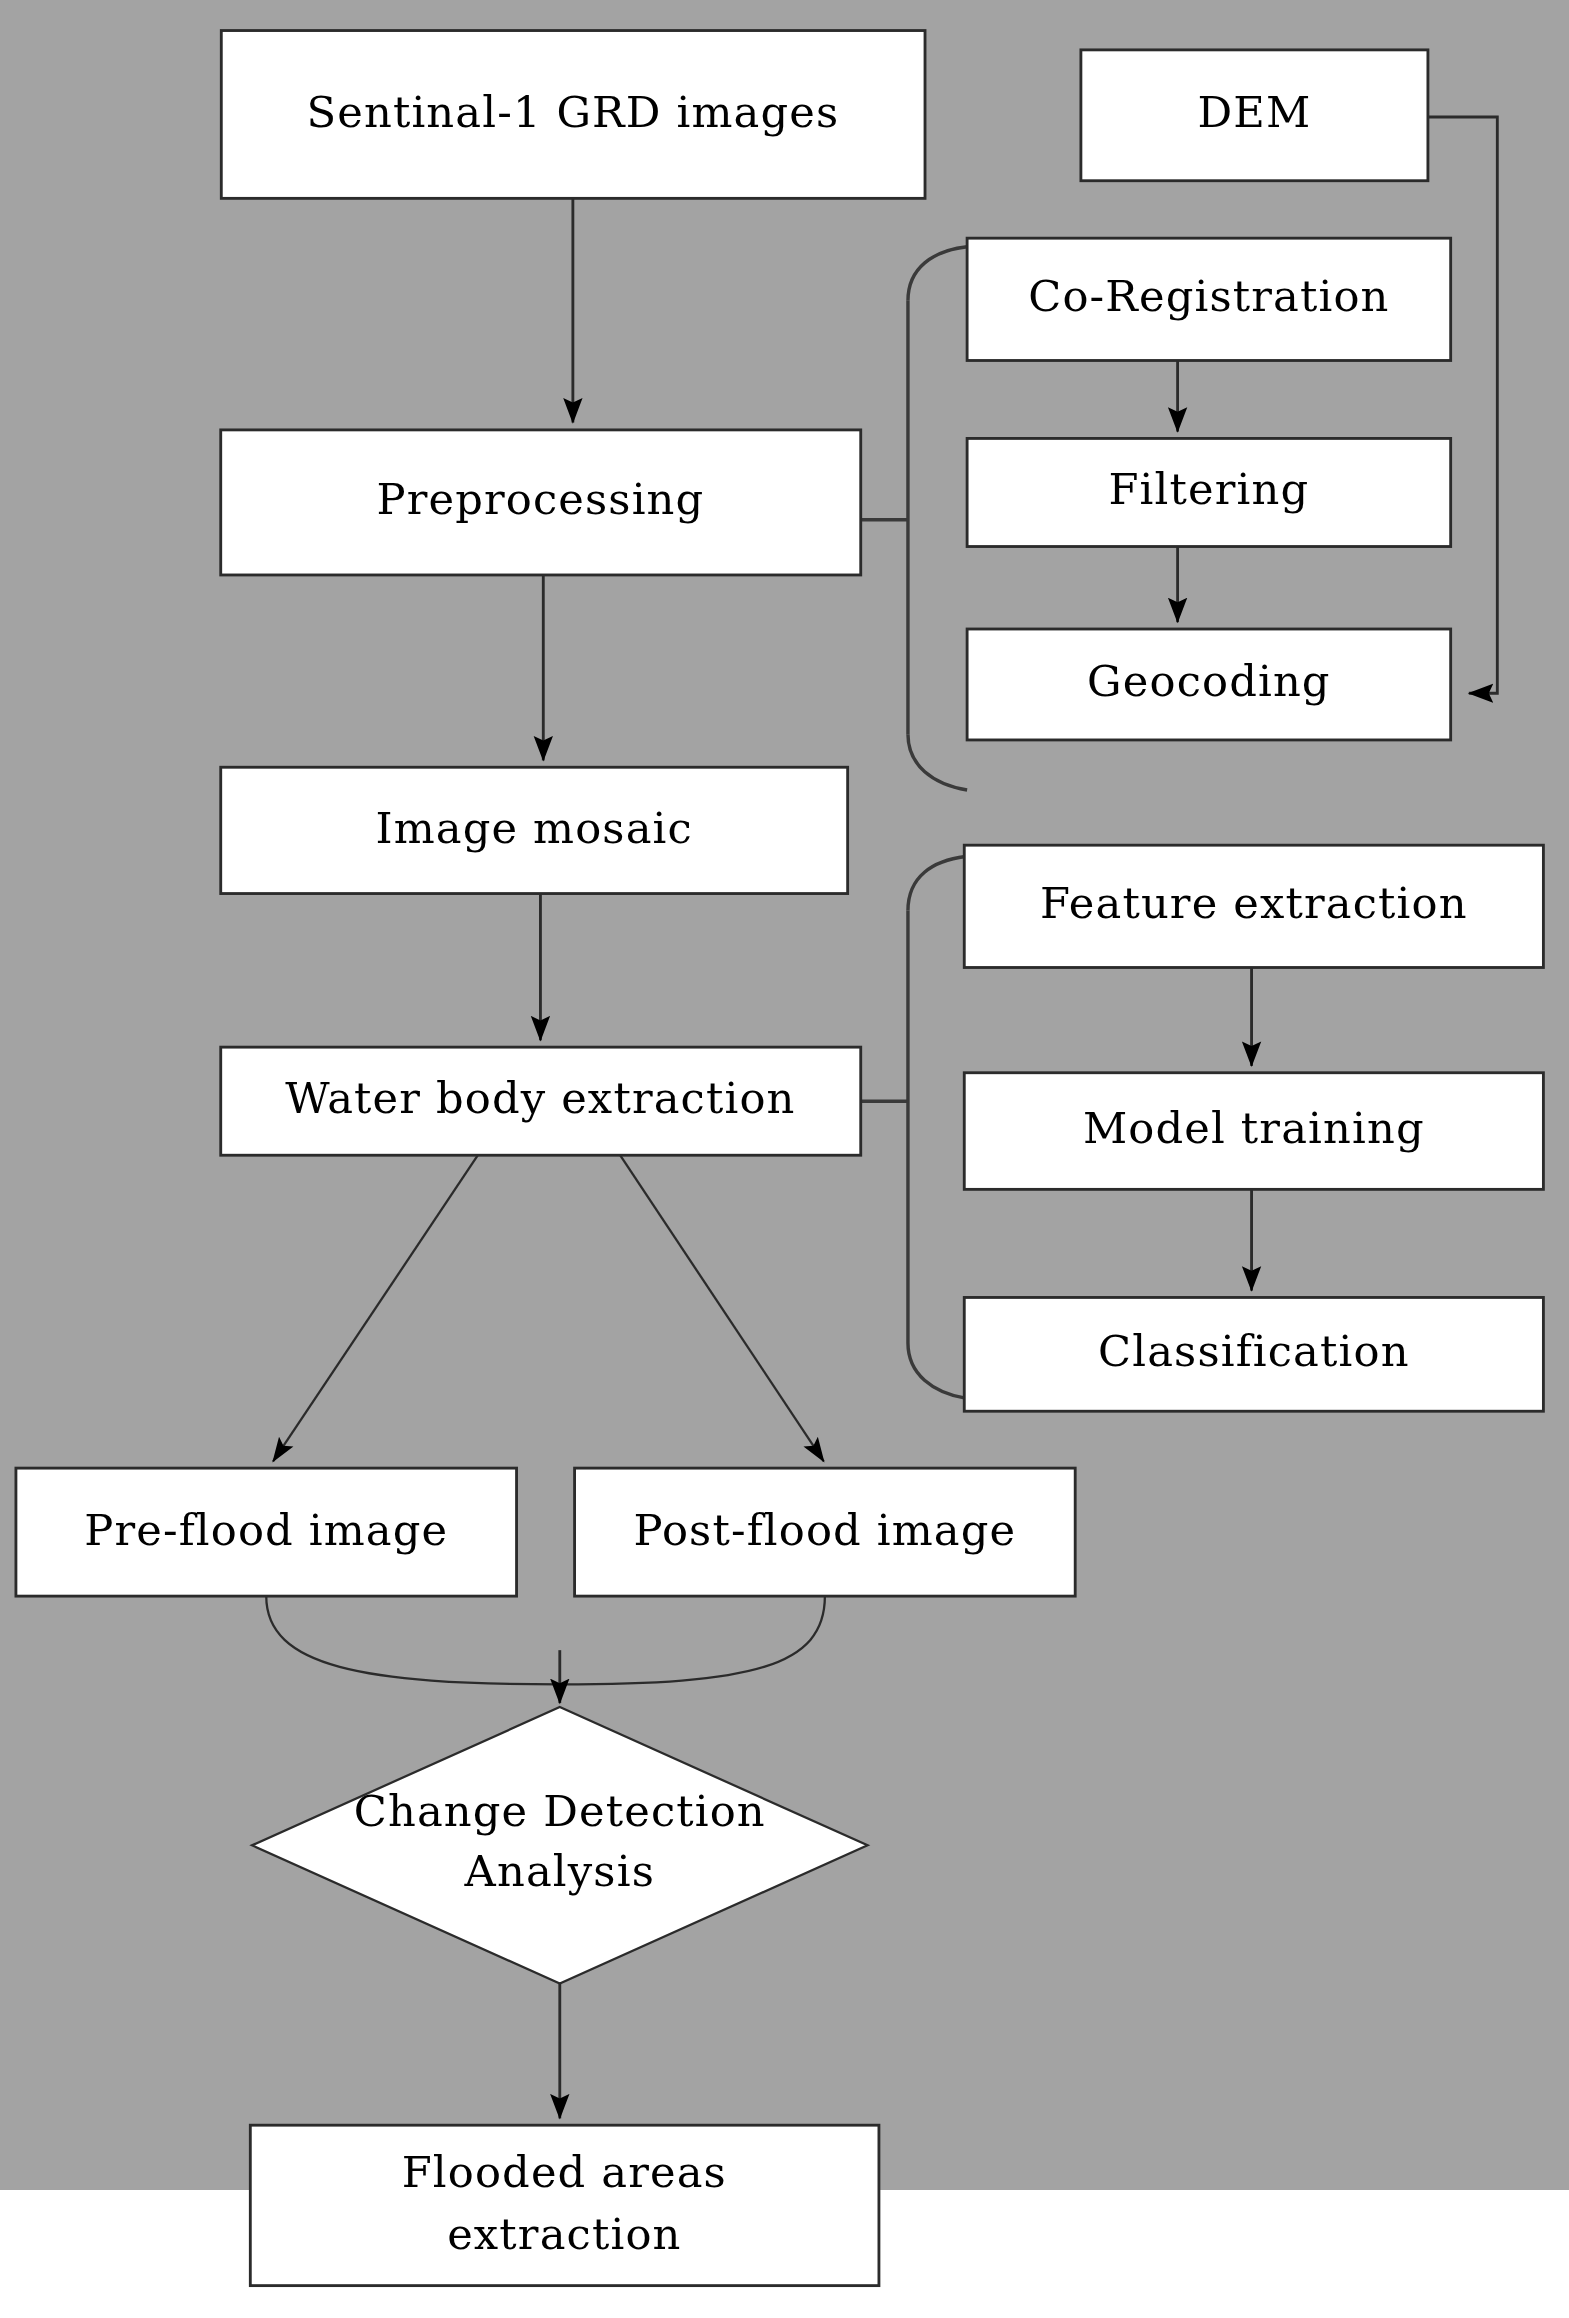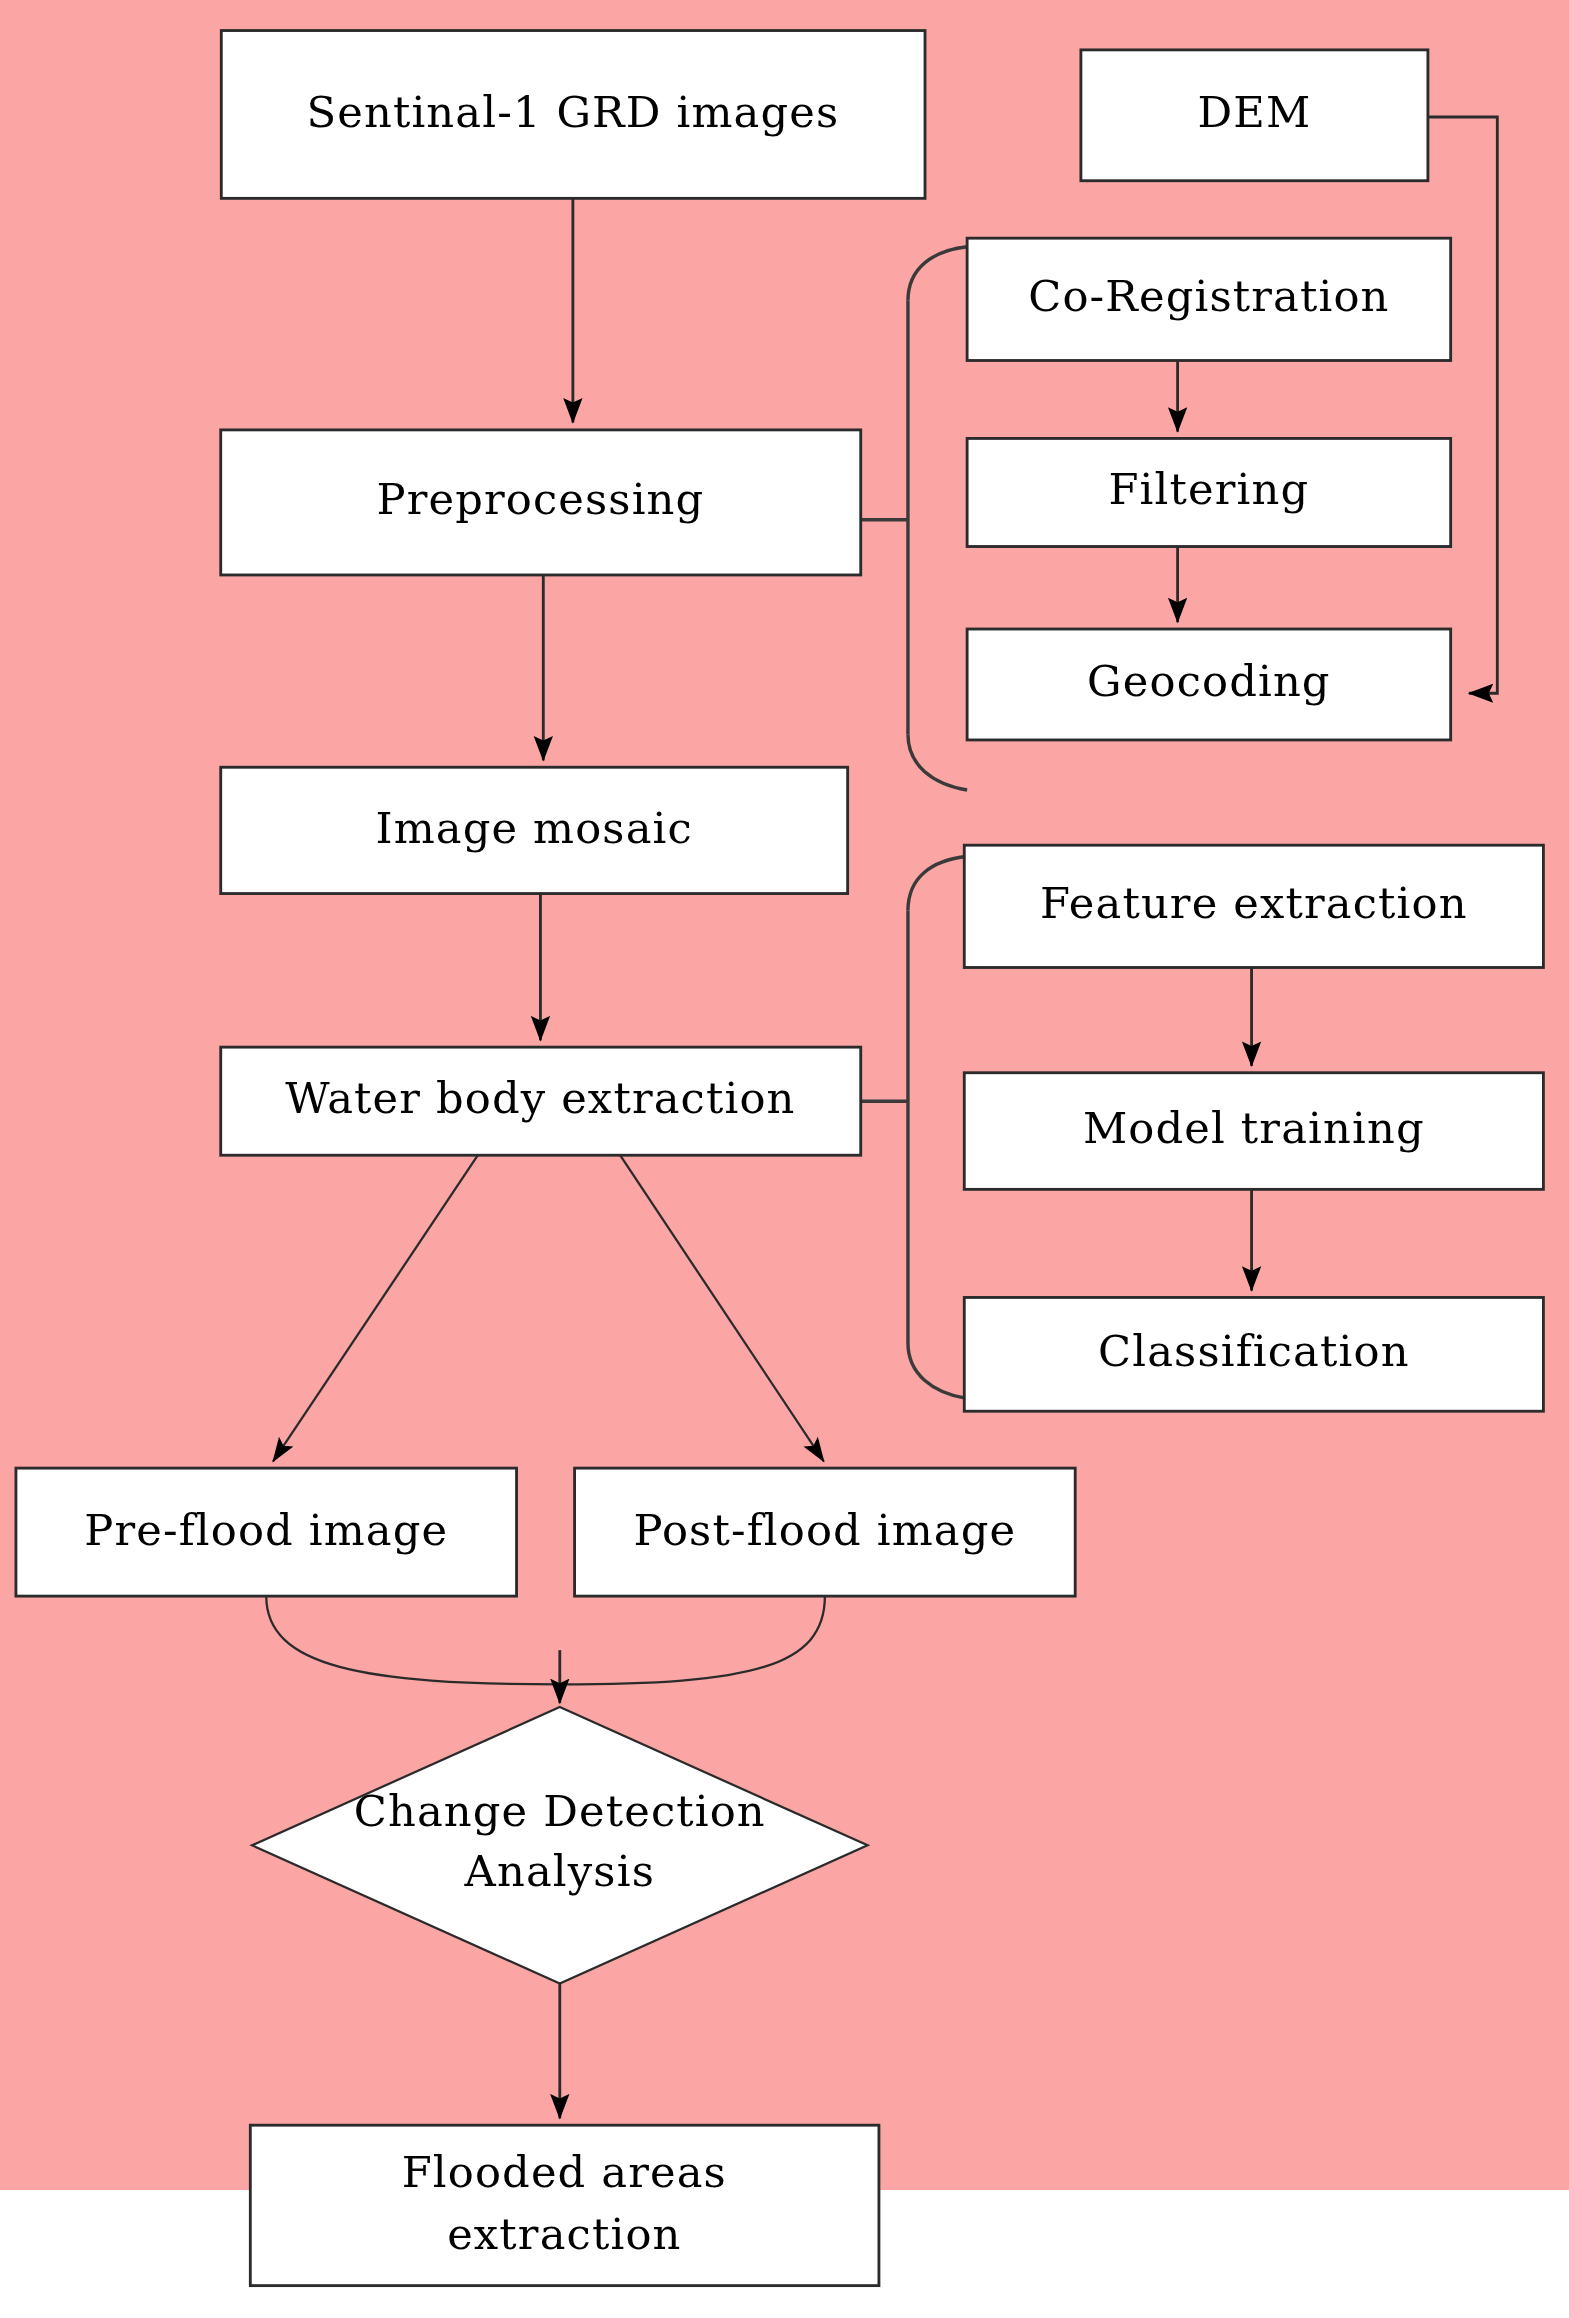--- a/index.html
+++ b/index.html
@@ -1,18 +1,18 @@
 <!DOCTYPE html>
 <html style="font-size:9px"><head>
 <meta charset="utf-8">
 <style>
   html,body{margin:0;padding:0;background:#ffffff;}
   body{width:1569px;height:2319px;overflow:hidden;
        font-family:"DejaVu Serif", serif;}
-  #stage{position:relative;width:1569px;height:2190px;background:#fca5a5;}
+  #stage{position:relative;width:1569px;height:2190px;background:#a3a3a3;}
   svg{position:absolute;top:0;left:0;width:1569px;height:2319px;}
   .node-label{
     font-family:"DejaVu Serif", serif;
     font-size:76px;
     fill:#000;
     text-anchor:middle;
     dominant-baseline:middle;
     letter-spacing:2px;
     white-space:pre;
   }

